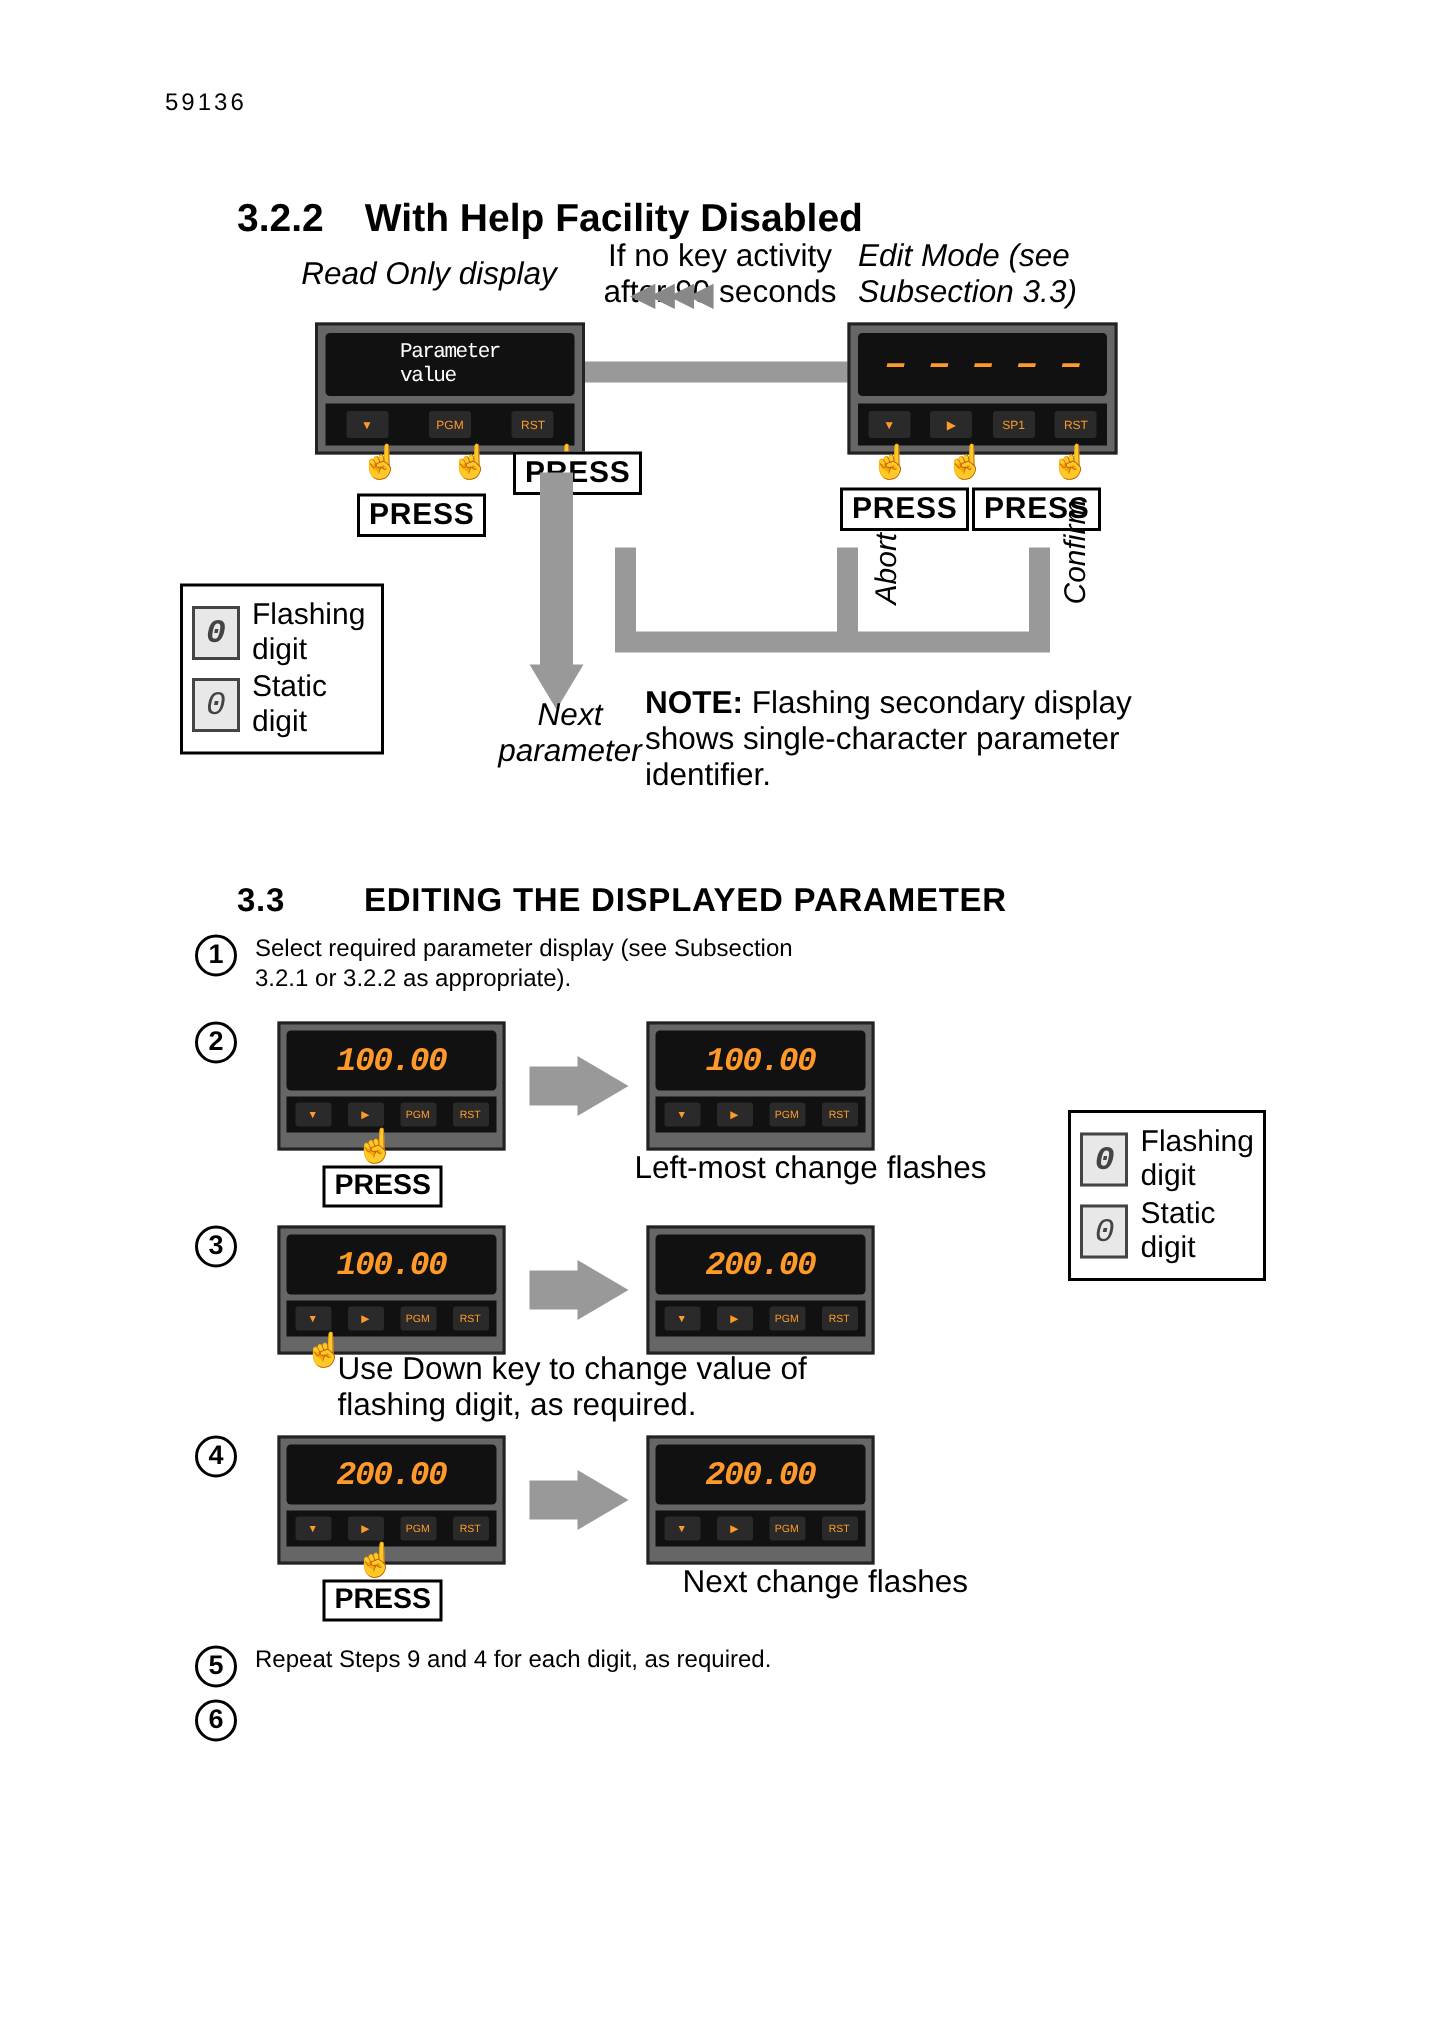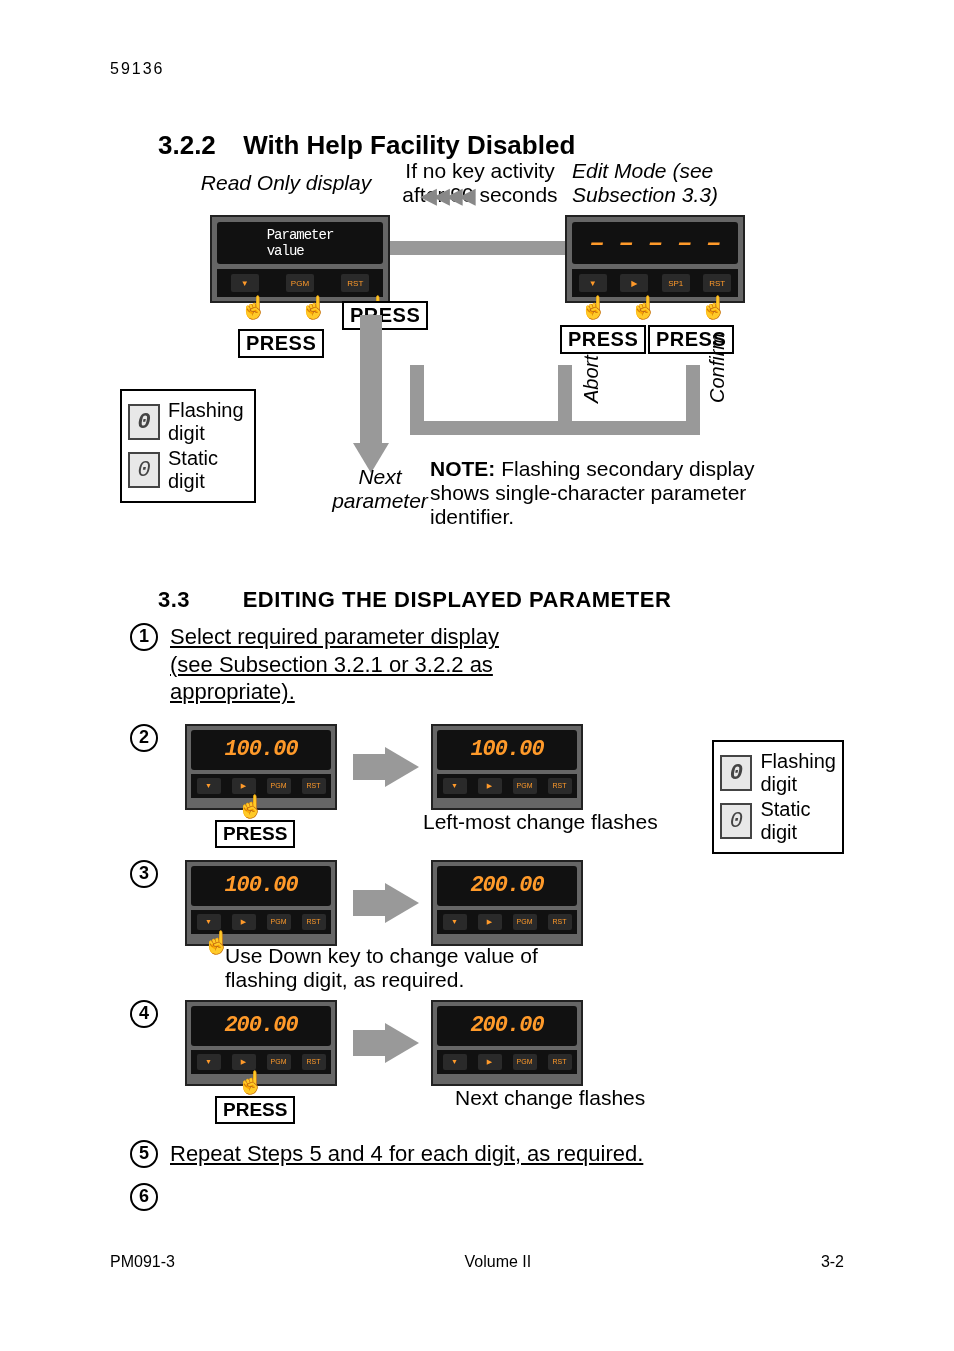--- a/index.html
+++ b/index.html
@@ -149,23 +149,22 @@
     width: 24px; height: 24px;
     border: 2px solid #000;
     border-radius: 50%;
     text-align: center;
     font-weight: bold;
     font-size: 18px;
     line-height: 22px;
   }
   .step-body {
     margin-left: 60px;
-    font-size: 22px;
+    font-size: 16px;
     line-height: 1.25;
-    text-decoration: underline;
   }
   .step-diagram {
     position: relative;
     height: 126px;
     margin-left: 55px;
   }
   .sd-panel {
     position: absolute;
     width: 148px; height: 82px;
     background:#666;border:2px solid #222;
@@ -392,21 +391,21 @@
             </div>
         </div>
         <div class="hand-under" style="top:70px;left:72px">☝</div>
         <div class="press-under" style="top:96px;left:50px">PRESS</div>
         <div class="txt" style="top:86px;left:290px">Next change flashes</div>
       </div>
     </div>
 
     <div class="step" style="margin-top:14px">
       <div class="step-num">5</div>
-      <div class="step-body">Repeat Steps 5 and 4 for each digit, as required.</div>
+      <div class="step-body">Repeat Steps 9 and 4 for each digit, as required.</div>
     </div>
 
     <div class="step" style="margin-top:16px">
       <div class="step-num">6</div>
     </div>
 
   </div>
 
   <div class="legend33">
     <div class="row">
@@ -414,19 +413,14 @@
       <div style="white-space:pre-line">Flashing
 digit</div>
     </div>
     <div class="row">
       <div class="legend-square">0</div>
       <div style="white-space:pre-line">Static
 digit</div>
     </div>
   </div>
 
-  <div class="footer">
-    <span>PM091-3</span>
-    <span>Volume II</span>
-    <span>3-2</span>
-  </div>
 
 </div>
 
 </body></html>

